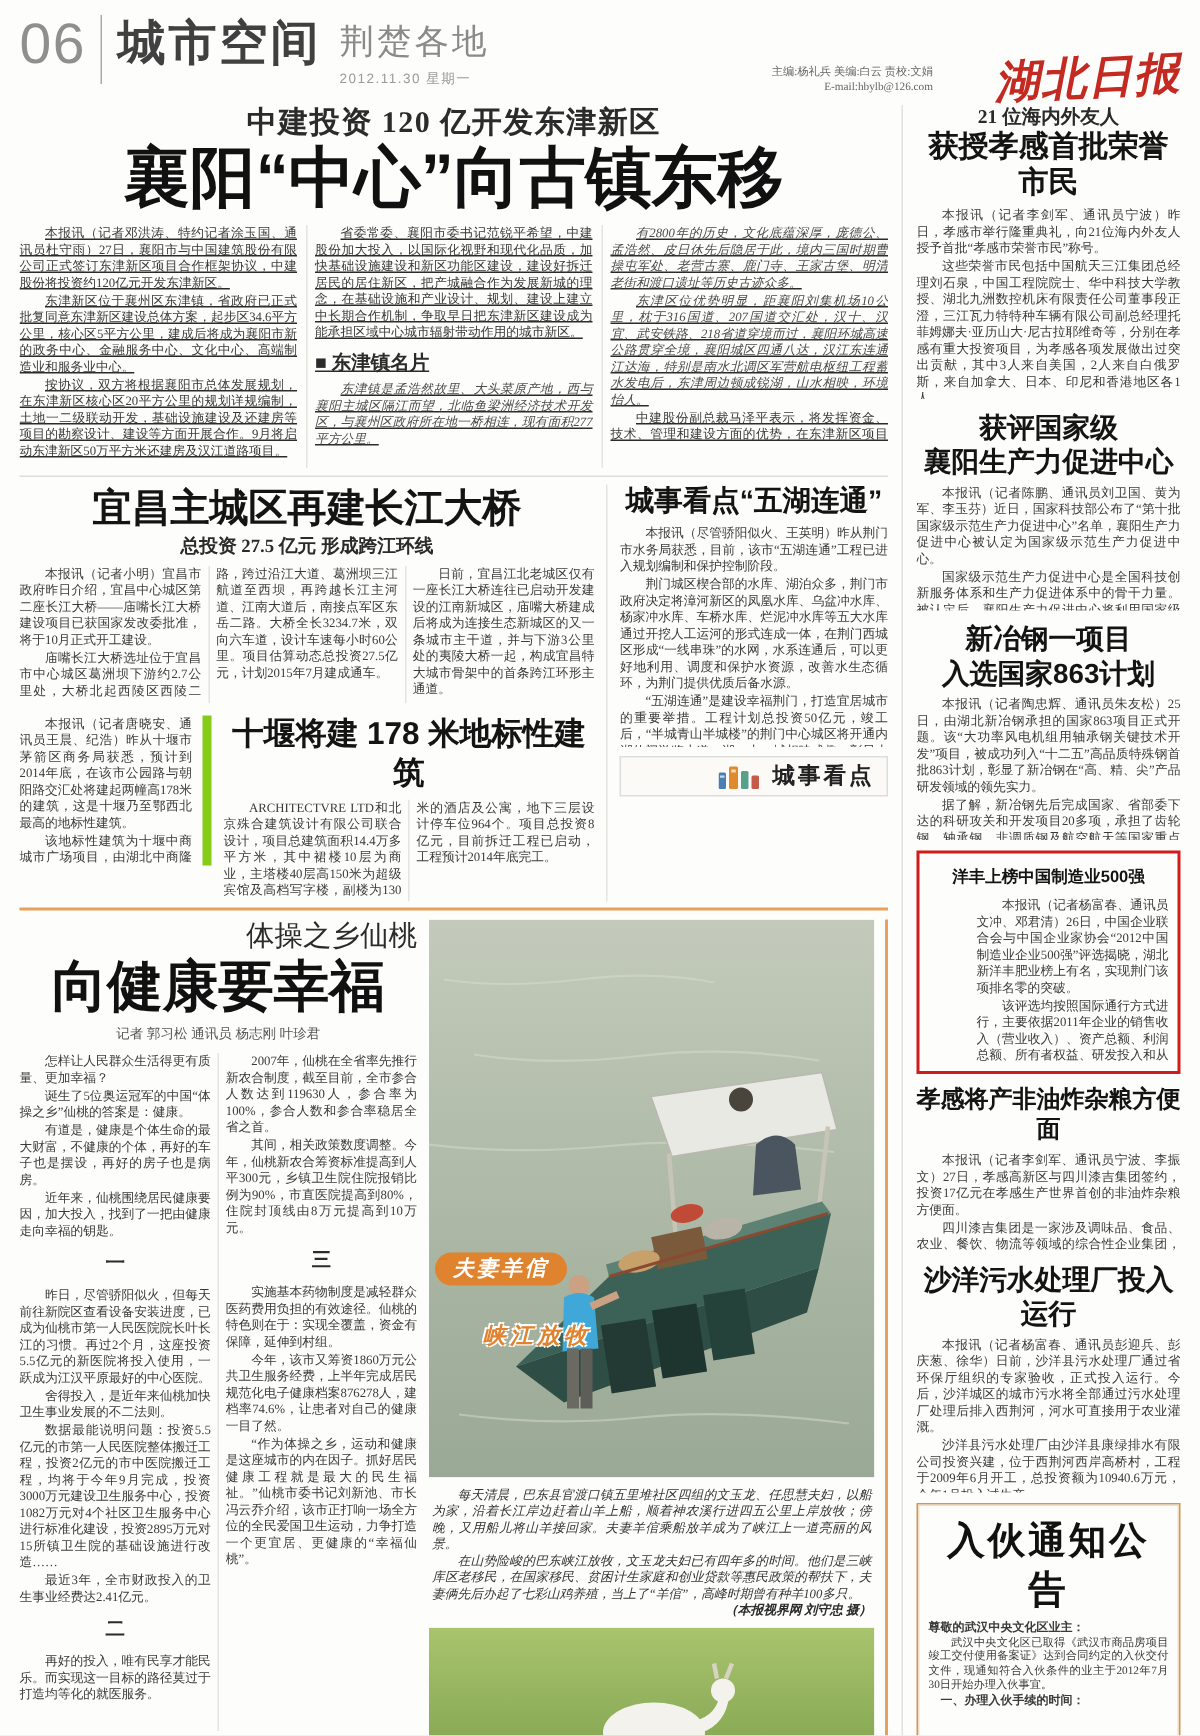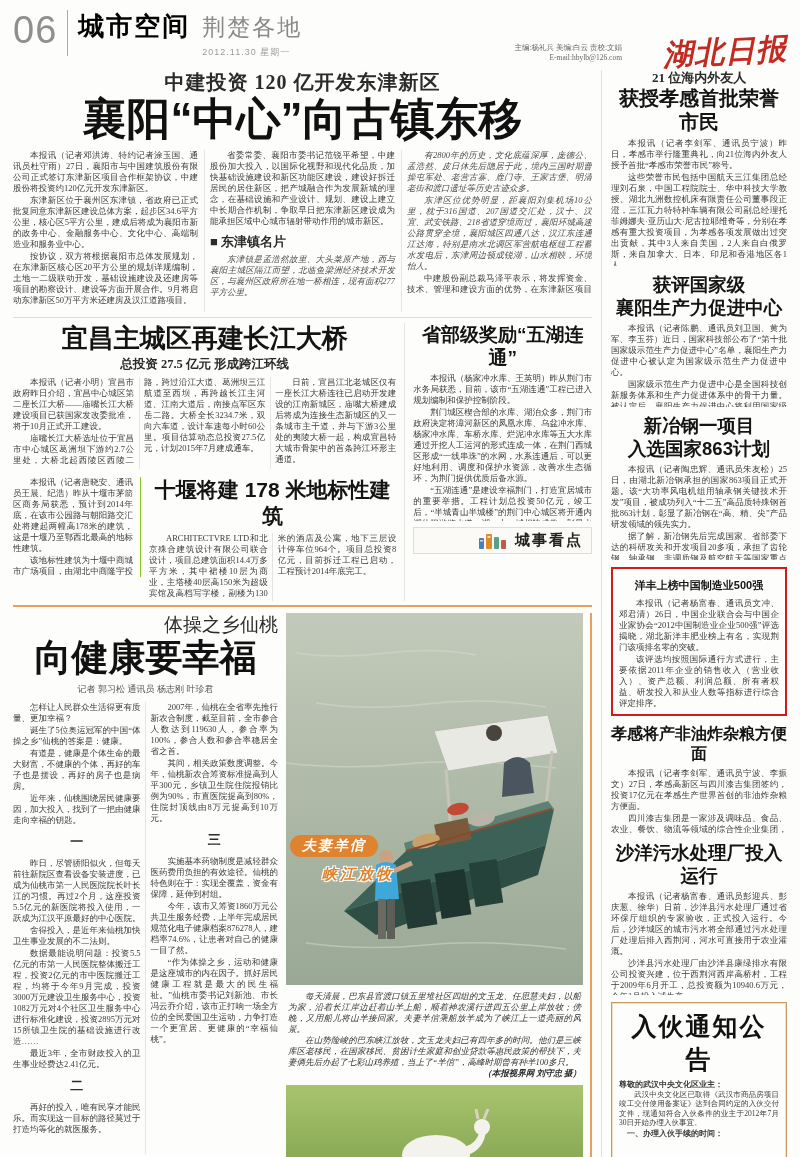--- a/index.html
+++ b/index.html
@@ -7,86 +7,86 @@
   .page {
     width:800px; height:1157px; margin:0 auto; background:#fdfdfb;
     font-family:"Liberation Serif", serif; color:#2b2b2b; overflow:hidden;
     padding:8px 13px 0 13px; position:relative;
   }
   
   .masthead { display:flex; align-items:flex-start; justify-content:space-between; height:56px; margin-bottom:6px; }
   .mast-left { display:flex; align-items:flex-start; }
   .pagenum { font-family:"Liberation Sans",sans-serif; font-size:38px; line-height:44px; color:#8f8f8f; font-weight:400; letter-spacing:1px; }
   .mast-divider { width:1px; height:46px; background:#aaa; margin:2px 10px 0 10px; }
-  .section-title { font-family:Liberation Mono, monospace; font-size:26px; line-height:40px; font-weight:700; color:#000000; letter-spacing:2px; }
+  .section-title { font-family:Liberation Sans, sans-serif; font-size:32px; line-height:40px; font-weight:700; color:#404040; letter-spacing:2px; }
   .section-sub-wrap { margin:4px 0 0 12px; }
   .section-sub { font-family:"Liberation Sans",sans-serif; font-size:23px; color:#8a8a8a; letter-spacing:2px; }
   .section-date { font-family:"Liberation Sans",sans-serif; font-size:9px; color:#9a9a9a; margin-top:3px; letter-spacing:1px; }
   .mast-right { display:flex; align-items:center; margin-top:24px;gap:31px; }
   .editors-wrap { text-align:right; margin-right:10px; }
   .editors { font-size:7.5px; color:#666; line-height:10px; }
   .brand { font-family:"DejaVu Serif",serif; font-weight:700; font-style:italic; font-size:30px; color:#c32a21; transform:rotate(-3deg); letter-spacing:1px; }
   
   .content { display:flex; }
   .main-col { width:588px; padding-right:9px; }
   .side-col { width:186px; border-left:1px solid #e3e1dc; padding-left:9px; }
   
   .bp { font-size:8.5px; line-height:11px; text-align:justify; text-indent:2em; color:#3a3a3a; margin-bottom:1px; }
   .gray-rule { border:none; border-top:1px solid #ddd; margin:5px 0; }
   .orange-rule { border:none; border-top:2px solid #e8a15c; margin:4px 0 6px 0; }
   
   .kicker { text-align:center; font-weight:700; font-size:20px; line-height:24px; letter-spacing:1px; }
   .headline-xl { text-align:center; font-family:"Liberation Sans",sans-serif; font-weight:900; font-size:44px; line-height:50px; letter-spacing:0px; color:#111; }
-  .body-3col { margin-top:6px; columns:3; column-gap:12px; column-rule:1px solid #e6e4df; height:162px; overflow:hidden; column-fill:auto; }
+  .body-3col { margin-top:6px; columns:3; column-gap:12px; column-rule:1px solid #e6e4df; height:162px; overflow:hidden; column-fill:auto;text-decoration:underline; }
   .profile-head { font-size:13px; font-weight:700; margin:6px 0 3px 0; text-indent:0; }
   .profile-p { font-style:italic; color:#4a4a4a; }
   
   .row2 { display:flex; }
   .row2-left { width:392px; padding-right:8px; }
   .row2-right { width:188px; border-left:1px solid #e6e4df; padding-left:8px; }
   .headline-lg { text-align:center; font-family:"Liberation Sans",sans-serif; font-weight:900; font-size:26px; line-height:30px; color:#141414; }
   .deck { text-align:center; font-weight:700; font-size:12.5px; margin:3px 0 4px 0; }
   .body-3col-sm { columns:3; column-gap:10px; column-rule:1px solid #e6e4df; height:92px; overflow:hidden; column-fill:auto; }
   .art-shiyan { display:flex; margin-top:8px; }
-  .shiyan-left { width:128px; height:100px; overflow:hidden; padding-right:7px; border-right:1px solid #84cc16; }
+  .shiyan-left { width:128px; height:100px; overflow:hidden; padding-right:7px; border-right:6px solid #84cc16; }
   .shiyan-right { flex:1; padding-left:8px; }
   .headline-md { font-family:"Liberation Sans",sans-serif; font-weight:900; font-size:21px; line-height:26px; text-align:center; color:#141414; }
   .body-2col-sm { columns:2; column-gap:10px; column-rule:1px solid #e6e4df; height:68px; overflow:hidden; column-fill:auto; margin-top:4px; }
   .headline-md2 { font-family:"Liberation Sans",sans-serif; font-weight:900; font-size:19px; line-height:23px; text-align:center; color:#141414; margin-bottom:4px; }
   .jingmen-body { height:148px; overflow:hidden; }
   .badge { display:flex; align-items:center; justify-content:flex-end; gap:6px; border:1px solid #ddd; background:#fbfaf7; padding:3px 8px; margin-top:6px; }
   .badge-label { font-family:"Liberation Sans",sans-serif; font-weight:900; font-size:15px; letter-spacing:2px; color:#222; }
   
   .feature-row { display:flex; margin-top:2px; }
   .feat-left { width:282px; padding-right:8px; }
   .kicker2 { text-align:right; font-weight:400; font-size:19px; line-height:23px; }
   .headline-xl2 { text-align:center; font-family:"Liberation Sans",sans-serif; font-weight:900; font-size:37px; line-height:43px; color:#111; }
   .byline { text-align:center; font-family:"Liberation Sans",sans-serif; font-size:9px; color:#555; margin:4px 0 6px 0; }
   .body-2col { columns:2; column-gap:10px; column-rule:1px solid #e6e4df; height:452px; overflow:hidden; column-fill:auto; }
   .sec-divider { text-align:center; font-weight:700; font-size:13px; margin:7px 0; text-indent:0; }
   .photo-col { width:306px; border-right:2px solid #e8a15c; padding-right:7px; }
   .photo-frame { position:relative; width:100%; height:372px; overflow:hidden; }
   .photo-frame svg { display:block; }
   .photo-label1 { position:absolute; left:4px; top:222px; background:#e0832e; color:#fff; font-weight:700; font-style:italic; font-size:14px; padding:2px 12px; border-radius:12px; letter-spacing:2px; }
-  .photo-label2 { position:absolute; left:36px; top:252px; color:#e0832e; font-weight:700; font-style:italic; font-size:15px; letter-spacing:3px; text-shadow:1px 1px 0 #fff,-1px -1px 0 #fff,1px -1px 0 #fff,-1px 1px 0 #fff; }
+  .photo-label2 { position:absolute; left:36px; top:268px; color:#e0832e; font-weight:700; font-style:italic; font-size:15px; letter-spacing:3px; text-shadow:1px 1px 0 #fff,-1px -1px 0 #fff,1px -1px 0 #fff,-1px 1px 0 #fff; }
   .caption-block { margin:6px 2px 5px 2px; }
   .caption-p { font-size:8.5px; line-height:11px; text-align:justify; text-indent:2em; font-style:italic; color:#333; }
   .caption-credit { font-style:italic; font-weight:700; text-align:right; font-size:8.5px; }
   .photo2-frame { width:100%; height:138px; overflow:hidden; }
   
   .side-art { margin-bottom:7px; }
   .side-kicker { text-align:center; font-weight:700; font-size:13px; line-height:16px; }
   .side-headline { text-align:center; font-family:"Liberation Sans",sans-serif; font-weight:900; font-size:20px; line-height:24px; color:#141414; margin-bottom:4px; }
   .side-headline2 { font-size:18.5px; line-height:23px; }
   .side-body { overflow:hidden; }
   .h-honorary { height:128px; } .h-productivity { height:84px; } .h-steel { height:96px; }
   .h-noodles { height:66px; } .h-shayang { height:104px; }
   .red-box { border:2px solid #cf1d1d; padding:6px 6px 4px 6px; margin:2px 0 8px 0; }
   .red-box .side-headline { font-size:11px; line-height:20px; margin-bottom:3px; }
-  .red-box .side-body { height:112px; }
+  .red-box .side-body { height:112px;margin-left:32px; }
   .noodles-headline { font-size:16px; line-height:20px; }
   
   .notice-box { border:1px solid #c99a5e; box-shadow:inset 0 0 0 1px #f0ddc2; padding:7px 7px 5px 7px; margin-top:2px; height:252px; overflow:hidden; }
   .notice-title { text-align:center; font-family:"Liberation Sans",sans-serif; font-weight:900; font-size:25px; letter-spacing:2px; color:#111; margin-bottom:4px; }
   .notice-p { font-size:7.5px; line-height:9.5px; text-align:justify; text-indent:2em; color:#3a3a3a; }
   .notice-sal { font-size:8px; font-weight:700; text-indent:0; }
   .notice-h { font-size:8px; font-weight:700; text-indent:1em; margin-top:1px; }
 </style>
 </head>
 <body>
@@ -154,23 +154,23 @@
             <div class="shiyan-right">
               <div class="headline-md">十堰将建 178 米地标性建筑</div>
               <div class="body-2col-sm">
                 <p class="bp">ARCHITECTVRE LTD和北京殊合建筑设计有限公司联合设计，项目总建筑面积14.4万多平方米，其中裙楼10层为商业，主塔楼40层高150米为超级宾馆及高档写字楼，副楼为130米的酒店及公寓，地下三层设计停车位964个。项目总投资8亿元，目前拆迁工程已启动，工程预计2014年底完工。</p>
               </div>
             </div>
           </div>
         </div>
         <div class="row2-right">
           <div>
-            <div class="headline-md2">省部级奖励“五湖连通”</div>
+            <div class="headline-md2">城事看点“五湖连通”</div>
             <div class="jingmen-body">
-              <p class="bp">本报讯（杨家冲水库、王英明）昨从荆门市水务局获悉，目前，该市“五湖连通”工程已进入规划编制和保护控制阶段。</p>
+              <p class="bp">本报讯（尽管骄阳似火、王英明）昨从荆门市水务局获悉，目前，该市“五湖连通”工程已进入规划编制和保护控制阶段。</p>
               <p class="bp">荆门城区楔合部的水库、湖泊众多，荆门市政府决定将漳河新区的凤凰水库、乌盆冲水库、杨家冲水库、车桥水库、烂泥冲水库等五大水库通过开挖人工运河的形式连成一体，在荆门西城区形成“一线串珠”的水网，水系连通后，可以更好地利用、调度和保护水资源，改善水生态循环，为荆门提供优质后备水源。</p>
               <p class="bp">“五湖连通”是建设幸福荆门，打造宜居城市的重要举措。工程计划总投资50亿元，竣工后，“半城青山半城楼”的荆门中心城区将开通内湖休闲游览水道，湖、山、城相映成趣，彰显水城魅力。</p>
             </div>
           </div>
           <div class="badge">
             <svg width="30" height="17" viewBox="0 0 30 17" aria-hidden="true">
               <rect x="0" y="6" width="5" height="11" rx="1" fill="#4a7fb5"></rect>
               <rect x="7" y="2" width="6" height="15" rx="1" fill="#e08a2e"></rect>
               <rect x="15" y="5" width="5" height="12" rx="1" fill="#58a08a"></rect>
               <rect x="22" y="8" width="5" height="9" rx="1" fill="#c45a4a"></rect>

